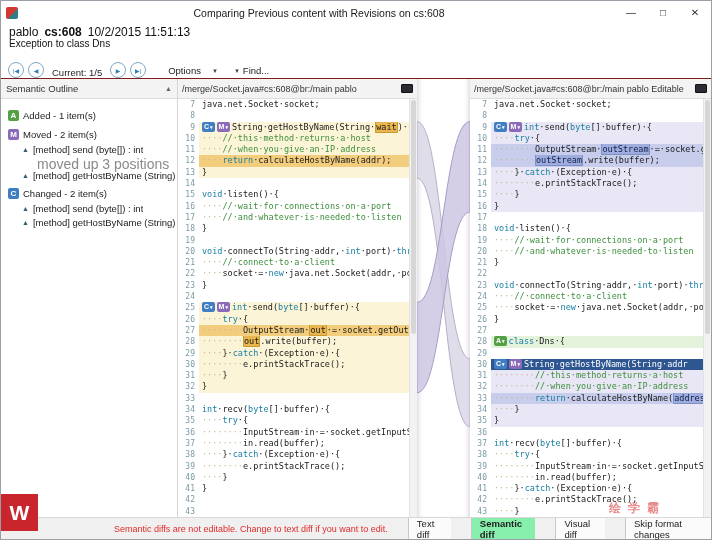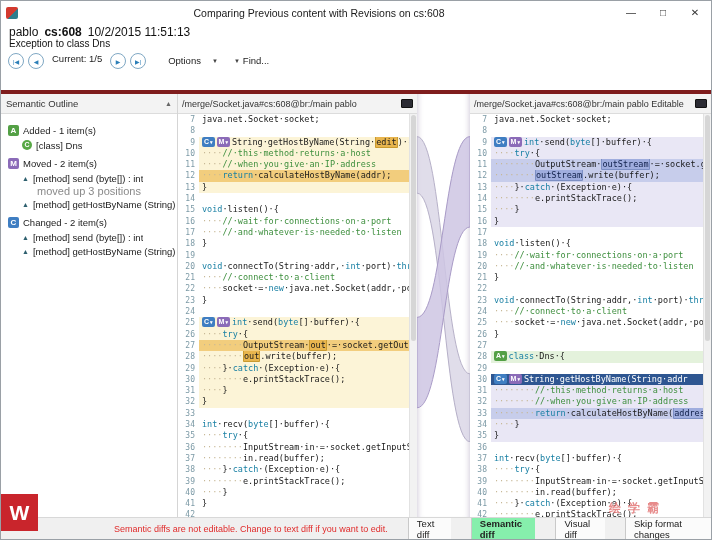--- a/index.html
+++ b/index.html
@@ -14,44 +14,44 @@
   .wctrls { display:flex; }
   .wbtn { width:32px; height:23px; display:flex; align-items:center; justify-content:center; font-size:10px; color:#333; cursor:default; }
 
   
   .meta { padding:1px 0 2px 8px; flex:0 0 auto; }
   .meta1 { font-size:12px; color:#111; height:13px; }
   .meta1 .cs { font-weight:bold; margin:0 6px; }
   .meta2 { font-size:10px; color:#111; height:13px; }
 
   
-  .toolbar { height:25px; display:flex; align-items:flex-start; gap:4px; padding-left:7px; flex:0 0 auto; }
+  .toolbar { height:25px; display:flex; align-items:flex-end; gap:4px; padding-left:7px; flex:0 0 auto; }
   .navbtn { width:16px; height:16px; border:1px solid #7fa8c4; border-radius:50%; color:#2c7fb8;
             font-size:6px; display:flex; align-items:center; justify-content:center; cursor:default; background:#fff; }
   .cur { font-size:9.5px; color:#222; margin:0 4px; }
   .optbtn, .findbtn { display:flex; align-items:center; gap:3px; font-size:9.5px; color:#222; padding:2px 6px; cursor:default; }
   .optbtn { margin-left:12px;gap:11px; }
   .caret { font-size:6px; color:#444; }
 
   
-  .main { flex:1; display:flex; border-top:4px solid #7f1d1d; min-height:0;margin-top:12px; }
+  .main { flex:1; display:flex; border-top:1px solid #7f1d1d; min-height:0; }
   .sidebar { width:177px; border-right:1px solid #d5d5d5; display:flex; flex-direction:column; background:#fff; }
   .sb-header { height:20px; background:#f3f3f3; border-bottom:1px solid #dcdcdc; display:flex; align-items:center;
                padding:0 5px; font-size:9.5px; color:#333; }
   .sb-header .collapse { margin-left:auto; font-size:7px; color:#666; }
   .tree { flex:1; overflow:hidden; padding-top:5px; }
   .tg { display:flex; align-items:center; gap:4px; padding-left:7px; height:16px; margin-top:3px; }
   .gbadge { width:11px; height:11px; border-radius:2px; color:#fff; font-weight:bold; font-size:8px; line-height:11px; text-align:center; flex:0 0 auto; }
   .gb-A { background:#53a045; } .gb-M { background:#8b6bb8; } .gb-C { background:#3f7ec2; }
   .glabel { font-size:9.5px; color:#222; white-space:nowrap; }
   .ti { display:flex; align-items:center; gap:4px; padding-left:21px; height:14px; overflow:hidden; }
   .cicon { width:10px; height:10px; border-radius:50%; background:#58a846; color:#fff; font-weight:bold; font-size:7px; line-height:10px; text-align:center; flex:0 0 auto; }
   .micon { color:#2d5f6e; font-size:7px; flex:0 0 auto; }
   .ilabel { font-size:9.5px; color:#222; white-space:nowrap; overflow:hidden; }
-  .tnote { padding-left:36px; font-size:11px; color:#8a8a8a; height:12px; white-space:nowrap; }
+  .tnote { padding-left:36px; font-size:14px; color:#8a8a8a; height:12px; white-space:nowrap; }
 
   
   .panel { display:flex; flex-direction:column; min-width:0;justify-content:space-between; }
   .panel.left { width:239px; }
   .panel.right { flex:1; }
   .p-header { height:20px; background:#f3f3f3; border-bottom:1px solid #dcdcdc; display:flex; align-items:center; padding:0 4px; }
   .p-title { flex:1; font-size:9px; color:#333; white-space:nowrap; overflow:hidden; }
   .screenico { width:12px; height:9px; background:#2b2b33; border-radius:1px; border:1px solid #111; flex:0 0 auto; }
   .code { flex:1; display:flex; overflow:hidden; background:#fff; position:relative; }
   .lines { flex:1; overflow:hidden; }
@@ -138,24 +138,20 @@
     <div class="sidebar">
       <div class="sb-header">
         <span>Semantic Outline</span>
         <span class="collapse">▲</span>
       </div>
       <div class="tree">
           <div class="tg">
             <span class="gbadge gb-A">A</span>
             <span class="glabel">Added - 1 item(s)</span>
           </div>
-          <div class="ti">
-            <span class="cicon">C</span>
-            <span class="ilabel">[class] Dns</span>
-          </div>
           <div class="tg">
             <span class="gbadge gb-M">M</span>
             <span class="glabel">Moved - 2 item(s)</span>
           </div>
           <div class="ti">
             <span class="micon">▲</span>
             <span class="ilabel">[method] send (byte[]) : int</span>
           </div>
           <div class="tnote">moved up 3 positions</div>
           <div class="ti">
@@ -179,21 +175,21 @@
 
     <div class="panel left">
       <div class="p-header">
         <span class="p-title">/merge/Socket.java#cs:608@br:/main pablo</span>
         <span class="screenico"></span>
       </div>
       <div class="code">
         <div class="lines" id="left-lines">
             <div class="cl"><span class="ln">7</span><span class="ct "><span class="s-t">java.net.Socket·socket;</span></span></div>
             <div class="cl"><span class="ln">8</span><span class="ct "></span></div>
-            <div class="cl"><span class="ln">9</span><span class="ct mv1"><span class="cbadge b-C">C<span class="bc">▾</span></span><span class="cbadge b-M">M<span class="bc">▾</span></span><span class="s-t">String·getHostByName(String·</span><span class="s-b1">edit</span><span class="s-t">)·{</span></span></div>
+            <div class="cl"><span class="ln">9</span><span class="ct mv1"><span class="cbadge b-C">C<span class="bc">▾</span></span><span class="cbadge b-M">M<span class="bc">▾</span></span><span class="s-t">String·getHostByName(String·</span><span class="s-b1">wait</span><span class="s-t">)·{</span></span></div>
             <div class="cl"><span class="ln">10</span><span class="ct mv1"><span class="s-w">····</span><span class="s-c">//·this·method·returns·a·host</span></span></div>
             <div class="cl"><span class="ln">11</span><span class="ct mv1"><span class="s-w">····</span><span class="s-c">//·when·you·give·an·IP·address</span></span></div>
             <div class="cl"><span class="ln">12</span><span class="ct ch1"><span class="s-w">····</span><span class="s-k">return</span><span class="s-t">·calculateHostByName(addr);</span></span></div>
             <div class="cl"><span class="ln">13</span><span class="ct mv1"><span class="s-t">}</span></span></div>
             <div class="cl"><span class="ln">14</span><span class="ct "></span></div>
             <div class="cl"><span class="ln">15</span><span class="ct "><span class="s-k">void</span><span class="s-t">·listen()·{</span></span></div>
             <div class="cl"><span class="ln">16</span><span class="ct "><span class="s-w">····</span><span class="s-c">//·wait·for·connections·on·a·port</span></span></div>
             <div class="cl"><span class="ln">17</span><span class="ct "><span class="s-w">····</span><span class="s-c">//·and·whatever·is·needed·to·listen</span></span></div>
             <div class="cl"><span class="ln">18</span><span class="ct "><span class="s-t">}</span></span></div>
             <div class="cl"><span class="ln">19</span><span class="ct "></span></div>

